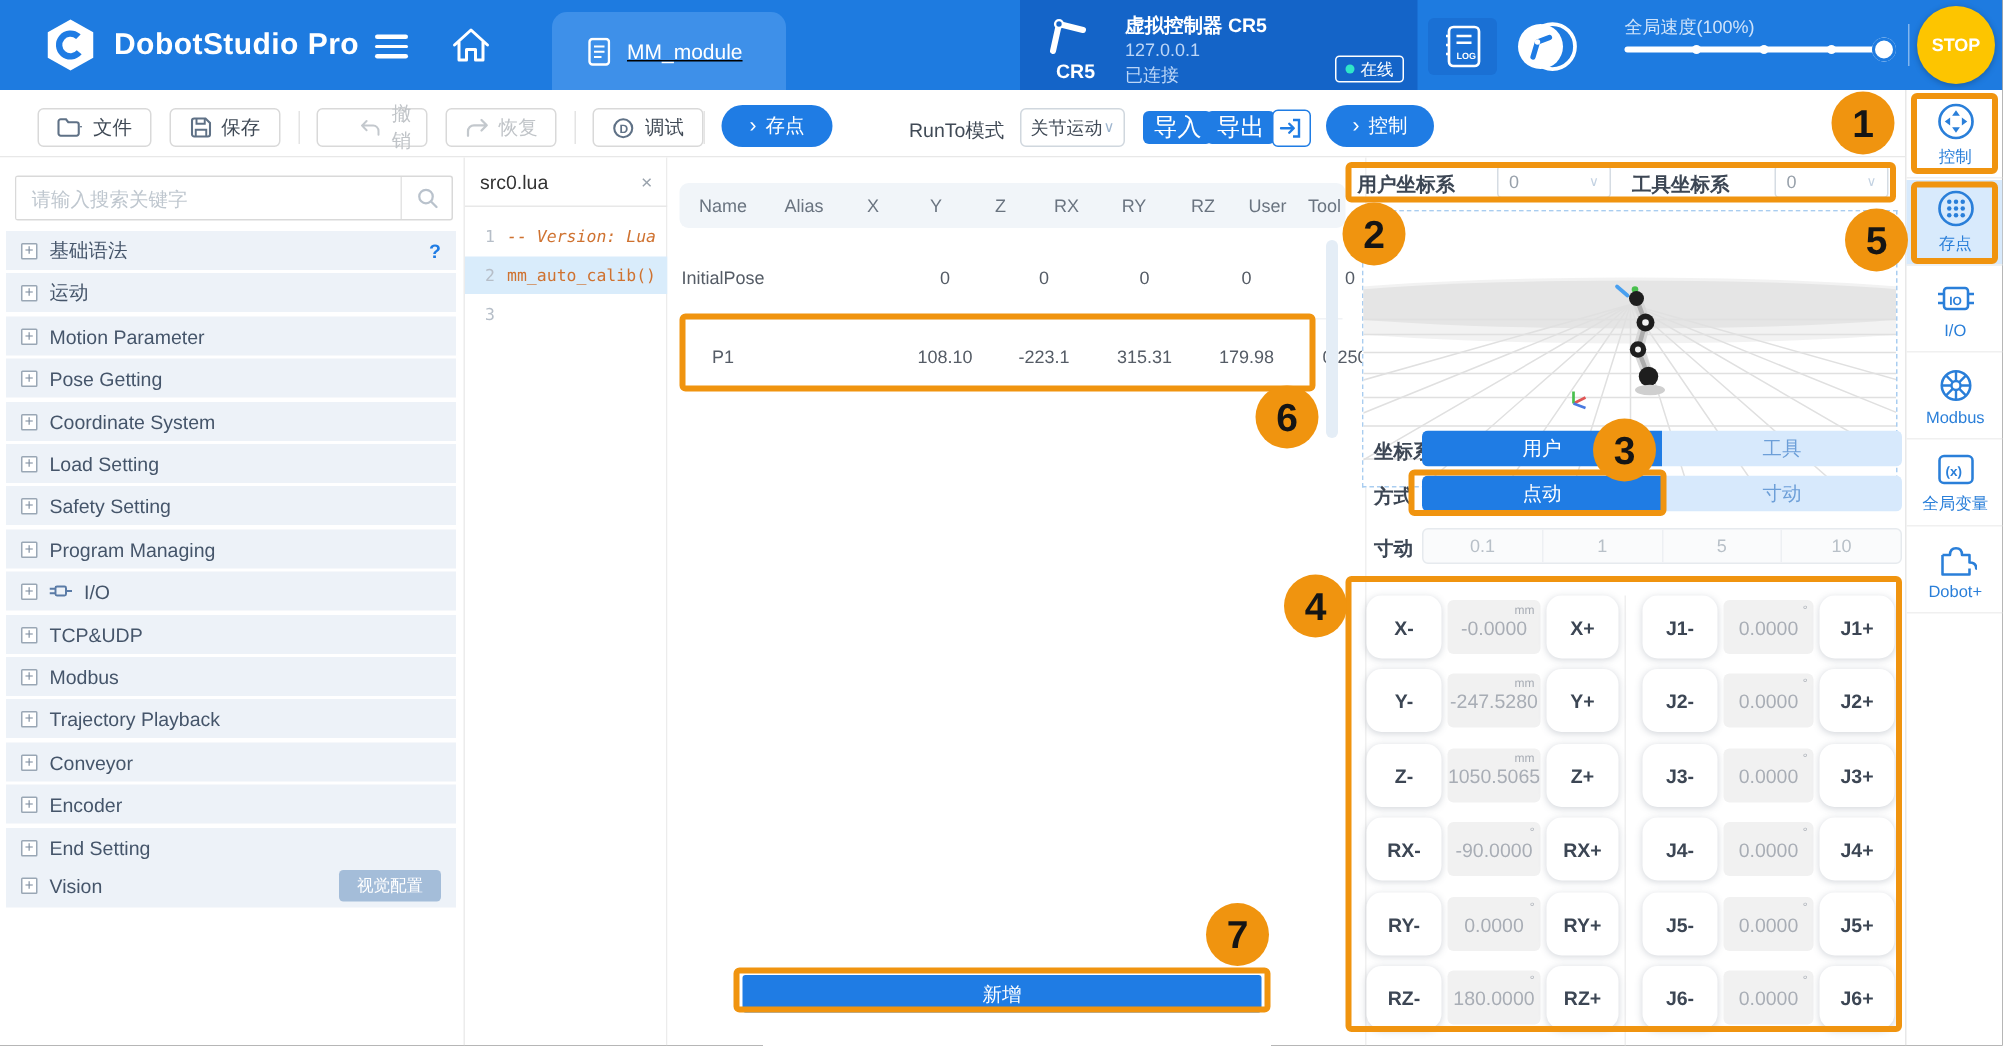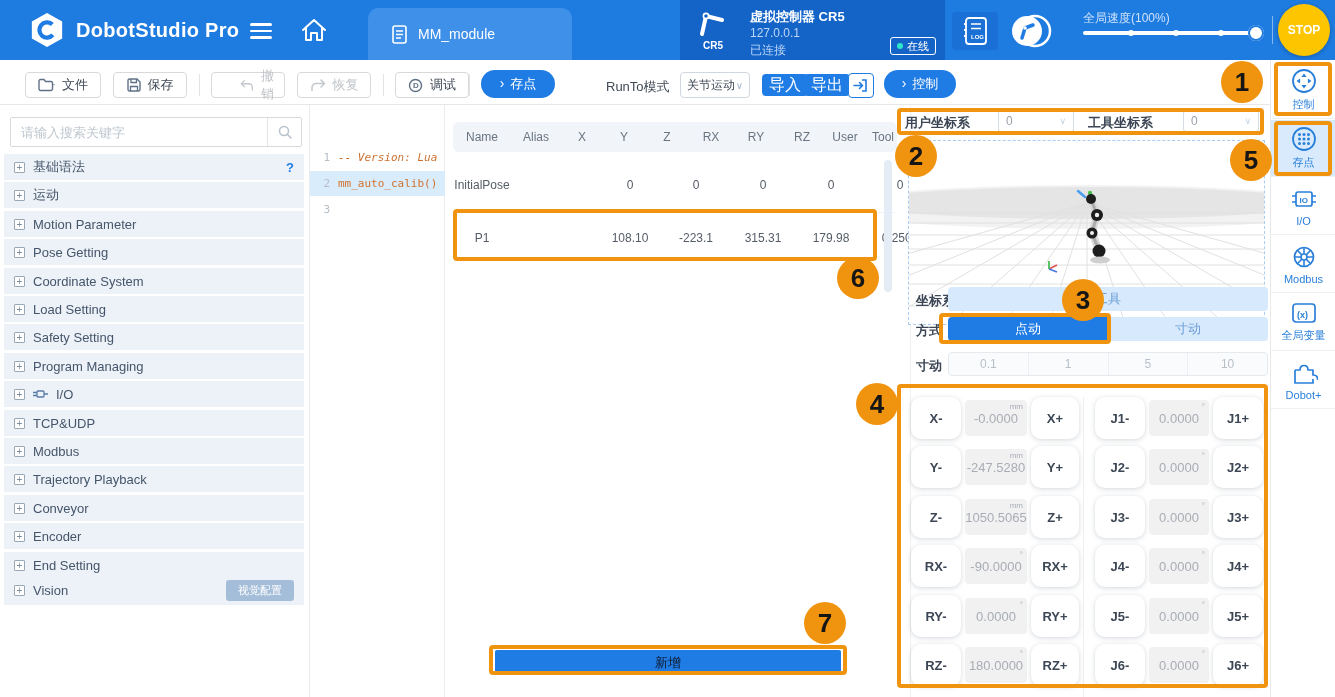--- a/index.html
+++ b/index.html
@@ -8,26 +8,26 @@
          font-family:"Liberation Sans", sans-serif; }
 
   
   .header { position:absolute; left:0; top:0; width:1335px; height:60px; background:#1e7be0; }
   .logo { position:absolute; left:28px; top:12px; width:38px; height:36px; }
   .app-title { position:absolute; left:76px; top:0; height:60px; display:flex; align-items:center;
                color:#fff; font-size:20px; font-weight:bold; letter-spacing:.3px; }
   .hamburger { position:absolute; left:250px; top:19px; width:24px; height:22px; cursor:pointer; }
   .hamburger i { display:block; width:22px; height:2.6px; background:#fff; border-radius:2px; margin:4px 0; }
   .home-btn { position:absolute; left:300px; top:17px; width:28px; height:26px; }
-  .tab { position:absolute; left:368px; top:8px; width:204px; height:52px; background:#3e90e9;
-         border-radius:10px 10px 0 0; display:flex; align-items:center; padding-left:24px; gap:11px; }
+  .tab { position:absolute; left:368px; top:8px; width:156px; height:52px; background:#3e90e9;
+         border-radius:10px 10px 0 0; display:flex; align-items:center; padding-left:24px; gap:11px;text-decoration:underline; }
   .tab-label { color:#fff; font-size:14px; }
   .ctrl-panel { position:absolute; left:680px; top:0; width:265px; height:60px; background:#1464c8; }
   .arm-icon { position:absolute; left:16px; top:8px; width:34px; height:30px; }
-  .arm-caption { position:absolute; left:16px; top:40px; width:34px; text-align:center; color:#fff; font-size:10px; font-weight:bold; }
+  .arm-caption { position:absolute; left:16px; top:40px; width:34px; text-align:right; color:#fff; font-size:13px; font-weight:bold; }
   .ctrl-name { position:absolute; left:70px; top:8px; color:#fff; font-size:13px; font-weight:bold; }
   .ctrl-ip { position:absolute; left:70px; top:26px; color:#bcd6f7; font-size:12px; }
   .ctrl-conn { position:absolute; left:70px; top:42px; color:#bcd6f7; font-size:12px; }
   .online-badge { position:absolute; left:210px; top:37px; height:18px; border:1px solid #fff; border-radius:3px;
                   display:flex; align-items:center; gap:4px; padding:0 6px; }
   .online-dot { width:6px; height:6px; border-radius:50%; background:#2fe6c8; }
   .online-badge span { color:#fff; font-size:11px; }
   .hdr-btn { position:absolute; top:12px; width:46px; height:38px; border-radius:4px; background:#1a70d4;
              display:flex; align-items:center; justify-content:center; cursor:pointer; }
   .speed-label { position:absolute; left:1083px; top:10px; color:#cfe3fa; font-size:12px; }
@@ -93,21 +93,21 @@
   .pt-header { position:absolute; left:8px; top:17px; width:444px; height:30px; background:#f1f5f9; border-radius:6px;
                display:grid; grid-template-columns:58px 50px 42px 42px 44px 44px 46px 46px 40px 36px;
                align-items:center; font-size:12px; color:#6a7480; }
   .pt-header div { text-align:center; }
   .pt-row { position:absolute; left:8px; width:444px; display:grid;
             grid-template-columns:58px 50px 42px 42px 44px 44px 46px 46px 40px 36px;
             align-items:center; font-size:12px; color:#555c66; cursor:pointer;gap:24px; }
   .pt-row div { text-align:center; word-break:break-all; line-height:1.5; }
   .pt-divider { position:absolute; left:10px; width:440px; height:1px; background:#f0f2f5; }
   .tbl-scrollbar { position:absolute; left:439px; top:55px; width:8px; height:132px; background:#e4edf6; border-radius:4px; cursor:pointer; }
-  .add-btn { position:absolute; left:50px; top:545px; width:346px; height:25px; background:#1f7ce4; color:#0f172a;
+  .add-btn { position:absolute; left:50px; top:545px; width:346px; height:25px; background:#1f7ce4; color:#ffffff;
              font-size:13px; display:flex; align-items:center; justify-content:center; cursor:pointer; border-radius:2px; }
 
   
   .jog { position:absolute; left:910px; top:105px; width:360px; height:592px; background:#fff; border-left:1px solid #f0f0f0; }
   .frame-label { position:absolute; font-size:13px; color:#3c4654; font-weight:bold; top:9px; }
   .frame-select { position:absolute; top:5px; width:76px; height:22px; border:1px solid #d5dce3; border-radius:3px;
                   display:flex; align-items:center; justify-content:space-between; padding:0 7px;
                   font-size:12px; color:#98a1ab; cursor:pointer; background:#fff; }
   .frame-select .caret { color:#c3d2e2; font-size:9px; }
   .viewport { position:absolute; left:-3px; top:35px; width:357px; height:185px; border:1px dashed #a9cdf0; background:#fff; }
@@ -358,20 +358,24 @@
       <span>End Setting</span>
     </div>
     <div class="side-item" style="top:470px; height:30px;">
       <span class="expander">+</span>
       <span>Vision</span>
       <span class="vision-btn">视觉配置</span>
     </div>
   </div>
 
   <div class="editor">
+    <div class="ed-tabbar">
+      <span class="ed-tab-label">src0.lua</span>
+      <span class="ed-close">×</span>
+    </div>
     <div class="ed-line comment" style="top:40px;">
       <span class="ed-num">1</span>
       <span class="ed-code">-- Version: Lua</span>
     </div>
     <div class="ed-line hl" style="top:66px;">
       <span class="ed-num">2</span>
       <span class="ed-code">mm_auto_calib()</span>
     </div>
     <div class="ed-line" style="top:92px;">
       <span class="ed-num">3</span>
@@ -458,20 +462,21 @@
               <path d="M140 128 l8 -4" stroke="#e05555"></path>
               <path d="M140 128 l0 -8" stroke="#49c04e"></path>
               <path d="M140 128 l8 3" stroke="#4979e0"></path>
             </g>
         </g>
       </svg>
     </div>
 
     <div class="row-label" style="top:187px;">坐标系</div>
     <div class="seg2" style="top:182px;">
+      <div class="seg on">用户</div>
       <div class="seg off">工具</div>
     </div>
 
     <div class="row-label" style="top:217px;">方式</div>
     <div class="seg2" style="top:212px;">
       <div class="seg on">点动</div>
       <div class="seg off">寸动</div>
     </div>
 
     <div class="row-label" style="top:252px;">寸动</div>

